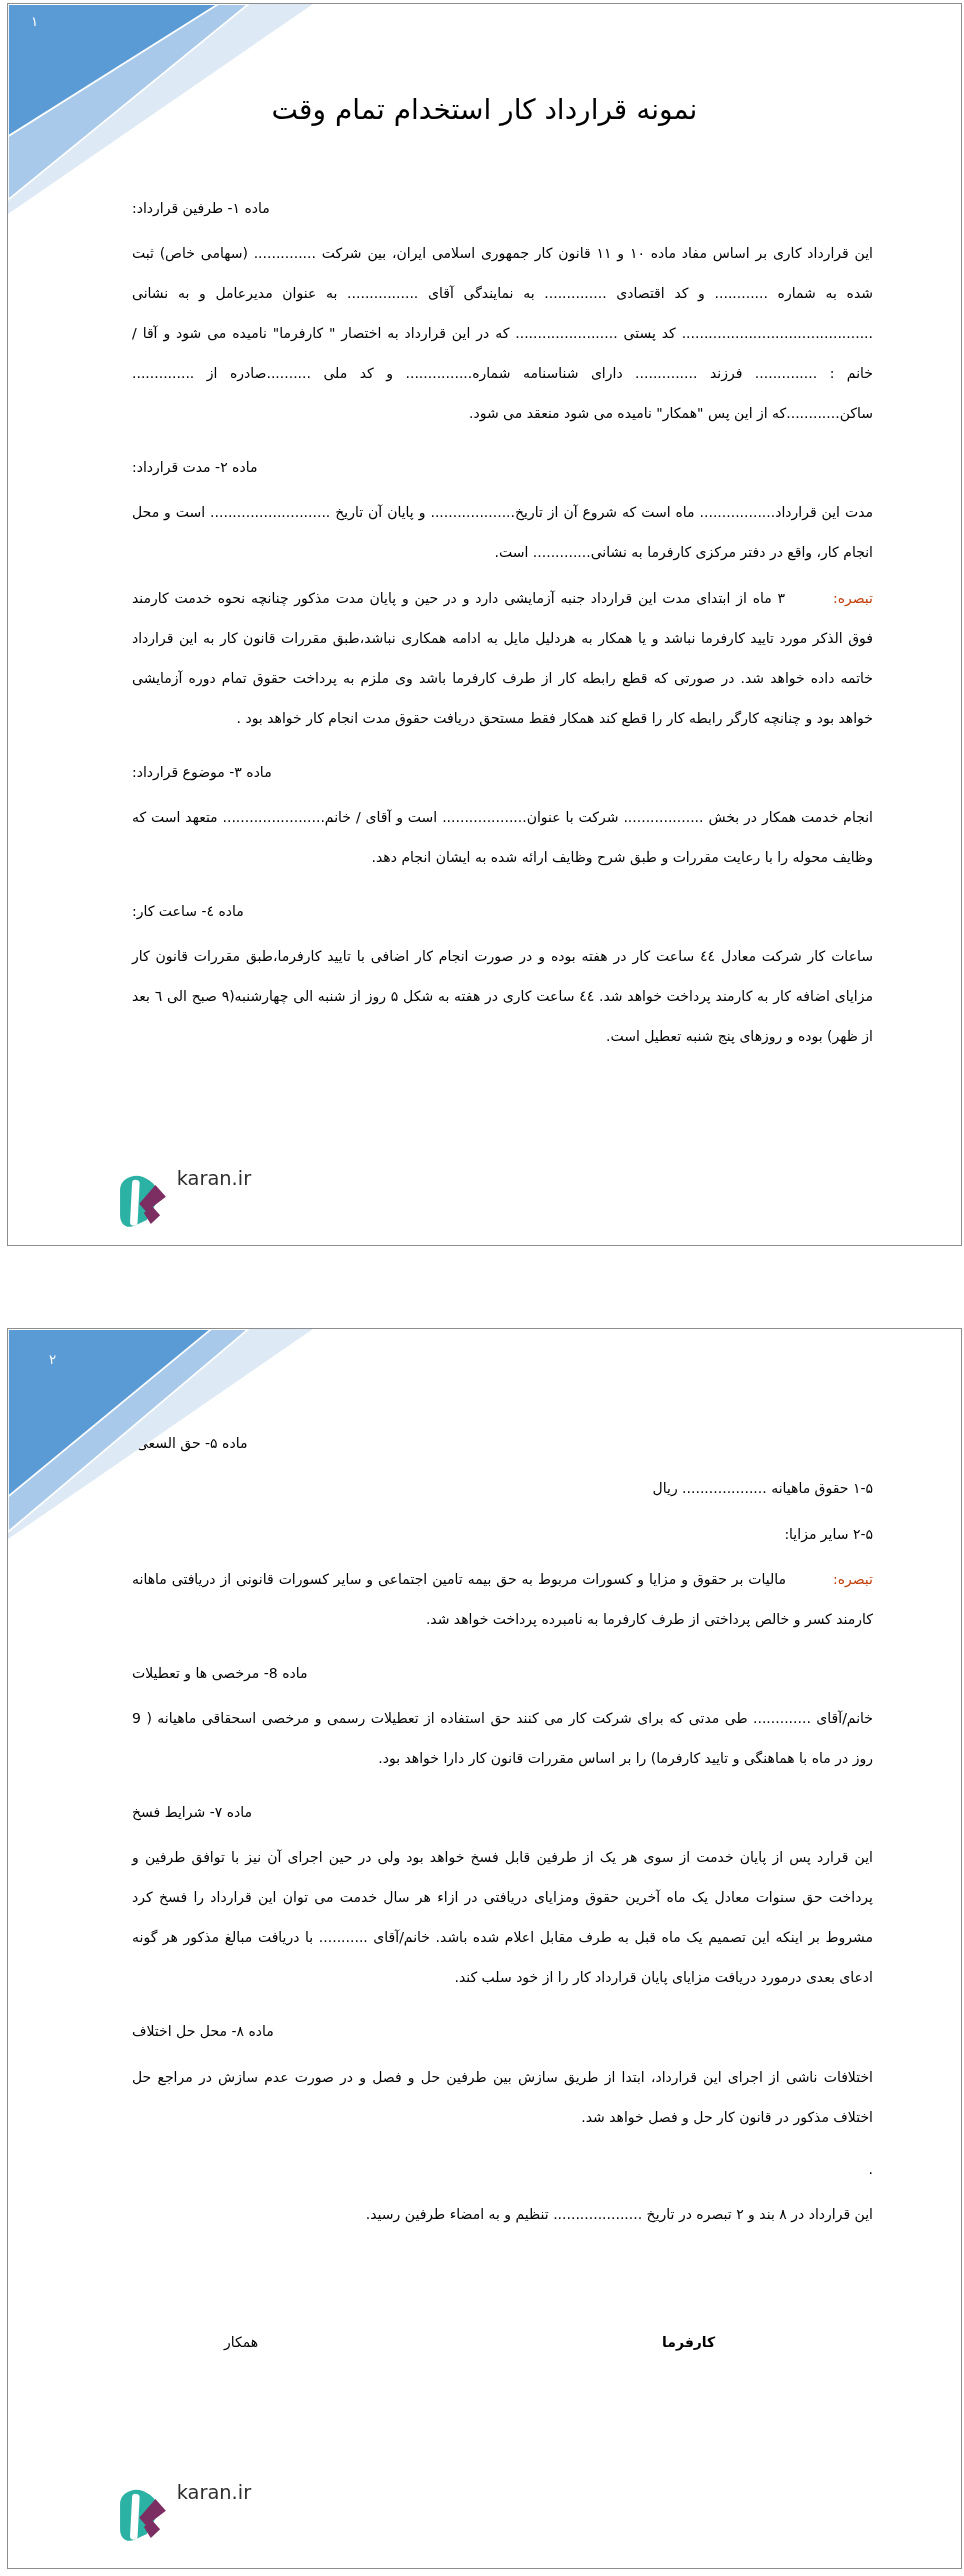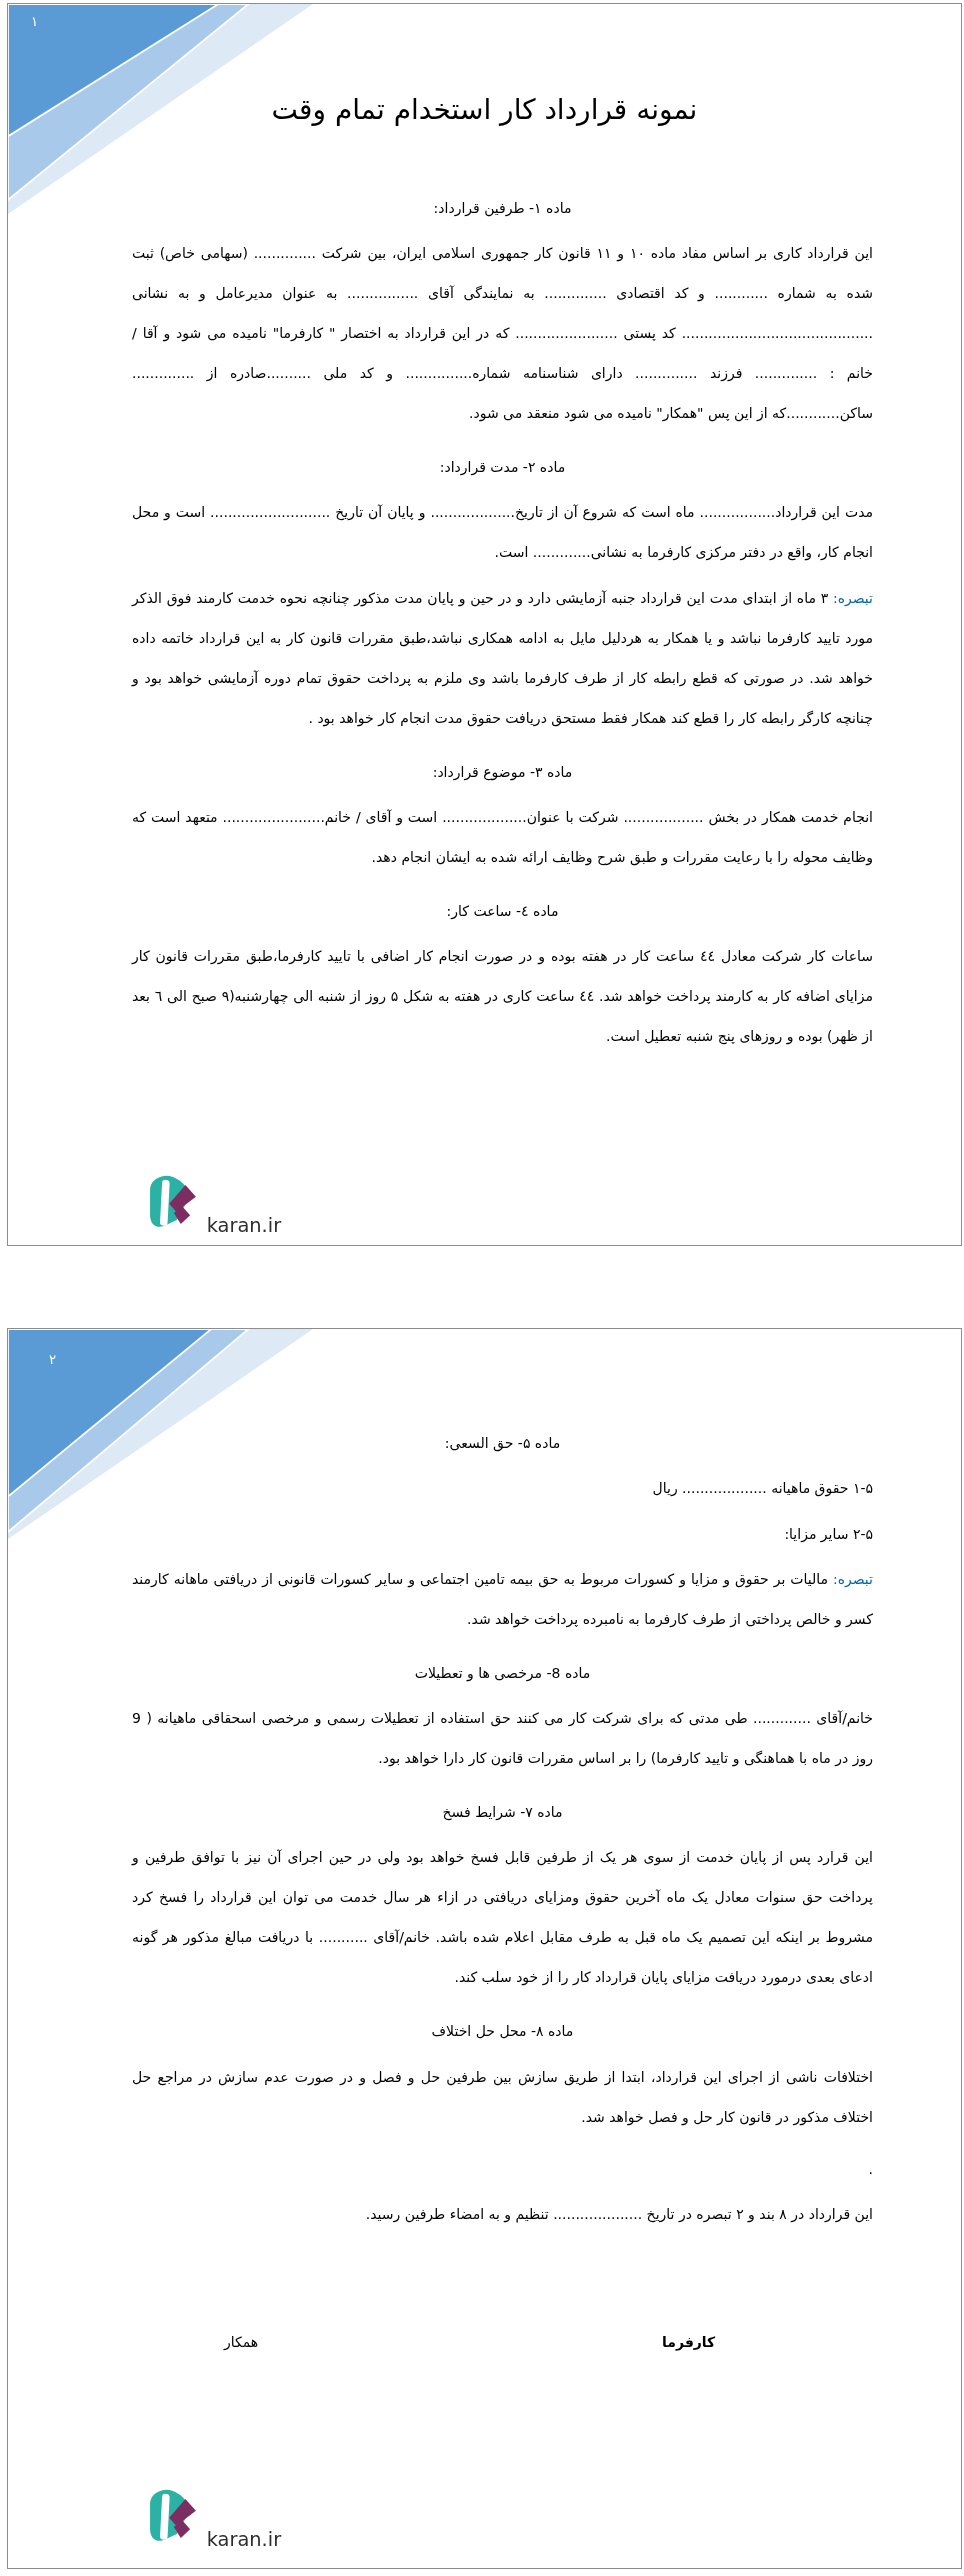--- a/index.html
+++ b/index.html
@@ -22,33 +22,33 @@
   
   .content {
     direction:rtl; margin:0 88px 0 124px; color:#000000;
     font-size:14px; line-height:40px; text-align:justify;
   }
   .page-2 .content { padding-top:80px; }
   .title {
     direction:rtl; text-align:center; font-weight:normal; font-size:28px;
     line-height:42px; margin:85px 0 57px 0; color:#000;
   }
-  p.h    { margin:14px 0 0 0; text-align:center; }
+  p.h    { margin:14px 0 0 0; text-align:left; }
   p.body { margin:5.3px 0 0 0; }
   p.dot  { margin:12.4px 0 0 0; text-align:right; }
-  .red   { color:#0369a1; }
+  .red   { color:#c2410c;margin-left:42px; }
 
   
   .sigrow { position:relative; height:44px; margin-top:88px; direction:ltr; }
   .sig { position:absolute; top:0; white-space:nowrap; }
   .sig-employer  { left:530px;font-weight:bold; }
   .sig-colleague { left:92px; }
 
   
-  .logo { position:absolute; left:138px; display:flex; align-items:flex-end; direction:ltr; z-index:2; }
+  .logo { position:absolute; left:108px; display:flex; align-items:flex-start; direction:ltr; z-index:2; }
   .page-1 .logo { bottom:7px; }
   .page-2 .logo { bottom:16px; }
   .logo svg { width:58px; height:71px; display:block; }
   .logo .logo-text { font-size:19.4px; color:#2e2e2e; margin-left:2.7px; margin-bottom:0.9px; }
 </style>
 </head>
 <body>
 
 <div class="canvas">
 

